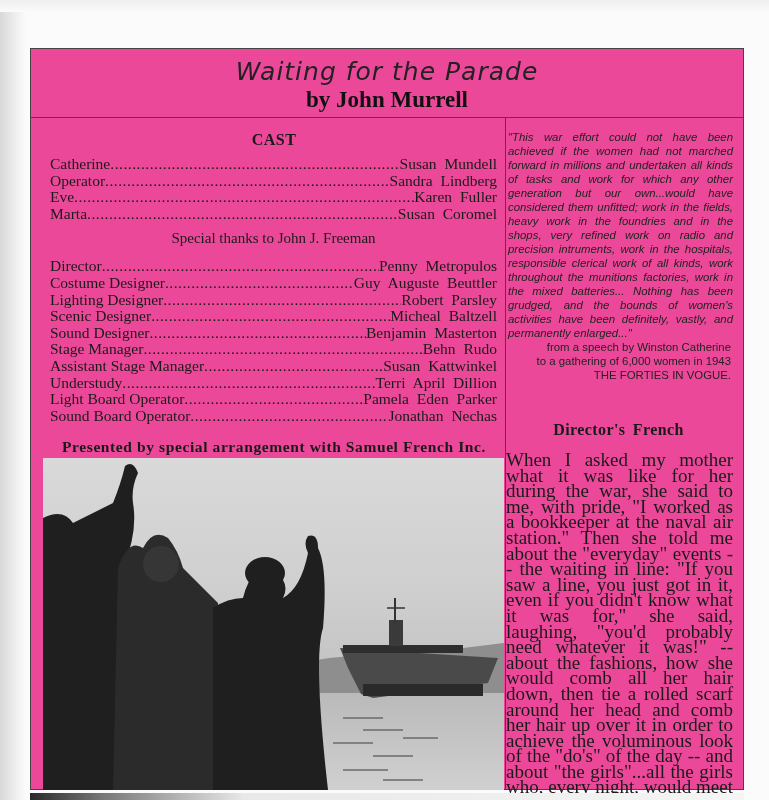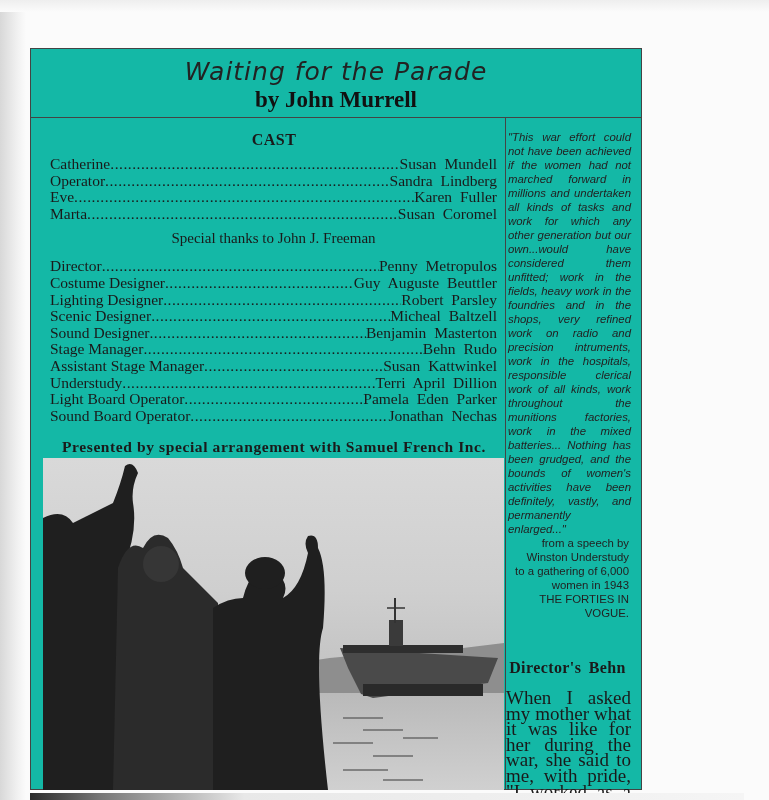--- a/index.html
+++ b/index.html
@@ -11,22 +11,22 @@
   }
   .page-shadow {
     position: absolute; left: 0; top: 0; width: 26px; height: 800px;
     background: linear-gradient(to right, #d8d8d8, #f2f2f2 70%, #fbfbfb);
   }
   .top-shade {
     position: absolute; left: 0; top: 0; width: 769px; height: 12px;
     background: linear-gradient(to bottom, #eeeeee, #fbfbfb);
   }
   .frame {
-    position: absolute; left: 30px; top: 48px; width: 612px; height: 742px;
-    border: 1.5px solid #444; box-sizing: border-box; background: #14b8a6;
+    position: absolute; left: 30px; top: 48px; width: 714px; height: 742px;
+    border: 1.5px solid #444; box-sizing: border-box; background: #ec4899;
   }
   .title-box {
     position: absolute; left: 0; top: 0; width: 100%; height: 69px;
     border-bottom: 1.5px solid #444; box-sizing: border-box; text-align: center;
   }
   .play-title {
     font-family: "DejaVu Sans", sans-serif; font-style: italic; font-weight: 300;
     font-size: 25px; letter-spacing: 1px; margin-top: 9px; line-height: 28px;
     color: #222;
   }
@@ -217,22 +217,22 @@
           <path d="M170 150 Q185 140 200 140 Q205 118 218 112 Q235 110 240 122 Q245 130 240 140 Q258 130 265 95 Q260 85 265 78 Q275 75 275 90 Q285 110 280 170 Q270 200 285 332 L170 332 Z"></path>
           <ellipse cx="222" cy="115" rx="20" ry="16"></ellipse>
         </g>
       </svg>
     </div>
   </div>
 
   <div class="right-col">
     <div class="quote">"This war effort could not have been achieved if the women had not marched forward in millions and undertaken all kinds of tasks and work for which any other generation but our own...would have considered them unfitted; work in the fields, heavy work in the foundries and in the shops, very refined work on radio and precision intruments, work in the hospitals, responsible clerical work of all kinds, work throughout the munitions factories, work in the mixed batteries... Nothing has been grudged, and the bounds of women's activities have been definitely, vastly, and permanently enlarged..."</div>
     <div class="attribution">
-      <div>from a speech by Winston Understudy</div>
+      <div>from a speech by Winston Catherine</div>
       <div>to a gathering of 6,000 women in 1943</div>
       <div>THE FORTIES IN VOGUE.</div>
     </div>
-    <div class="notes-heading">Director's Behn</div>
+    <div class="notes-heading">Director's French</div>
     <div class="notes-body">When I asked my mother what it was like for her during the war, she said to me, with pride, "I worked as a bookkeeper at the naval air station."  Then she told me about the "everyday" events -- the waiting in line:  "If you saw a line, you just got in it, even if you didn't know what it was for," she said, laughing, "you'd probably need whatever it was!" -- about the fashions, how she would comb all her hair down, then tie a rolled scarf around her head and comb her hair up over it in order to achieve the voluminous look of the "do's" of the day -- and about "the girls"...all the girls who, every night, would meet to go to "the club" to dance!  It was how</div>
   </div>
 </div>
 
 <div class="bottom-strip"></div>
 
 </body></html>

